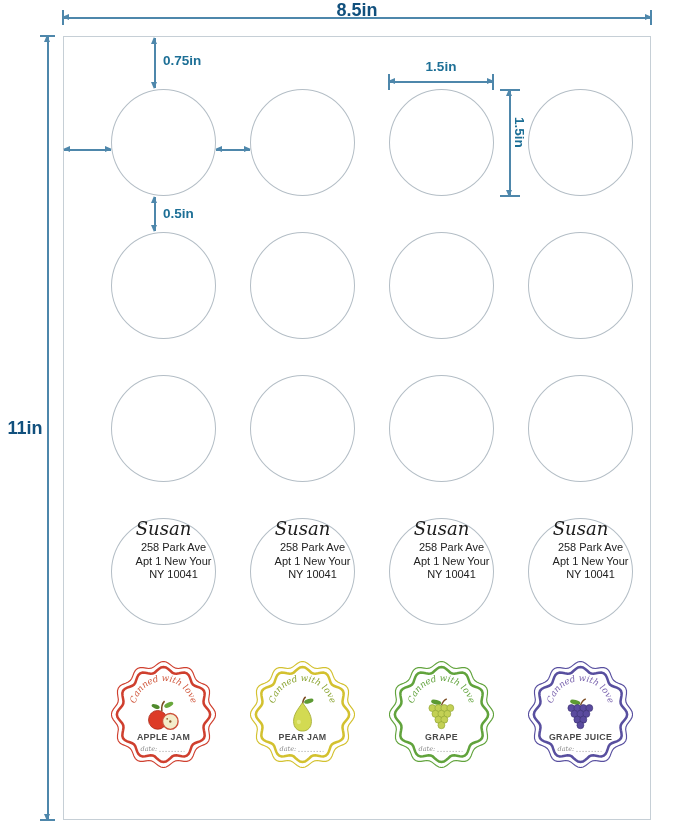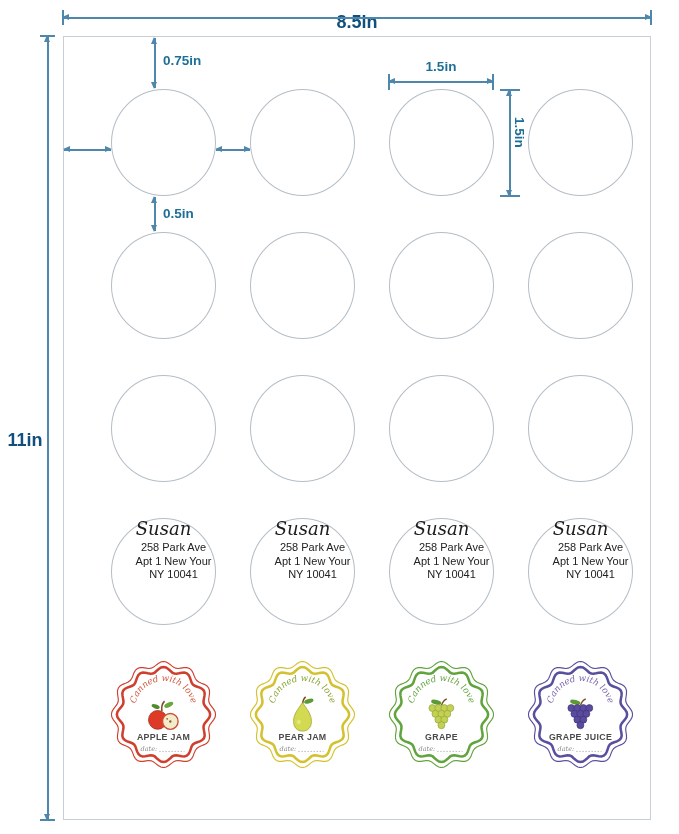--- a/index.html
+++ b/index.html
@@ -52,21 +52,21 @@
 
   .jam { position: absolute; width: 105px; height: 107px; }
 
   .dim-label {
     position: absolute;
     color: #1d6f96;
     font-weight: bold;
     font-size: 13.5px;
     white-space: nowrap;
   }
-  .dim-label.big { color: #11507d; font-size: 18px; margin-top: 12px; }
+  .dim-label.big { color: #11507d; font-size: 18px; }
   .dim-label.vert { writing-mode: vertical-rl; }
 
   .arrow-h { position: absolute; height: 1.5px; background: #4e87ab; }
   .arrow-h::before, .arrow-h::after {
     content: ""; position: absolute; width: 0; height: 0;
     border-top: 3.5px solid transparent; border-bottom: 3.5px solid transparent;
     top: -2.8px;
   }
   .arrow-h::before { left: -1px; border-right: 7px solid #4e87ab; }
   .arrow-h::after  { right: -1px; border-left: 7px solid #4e87ab; }

